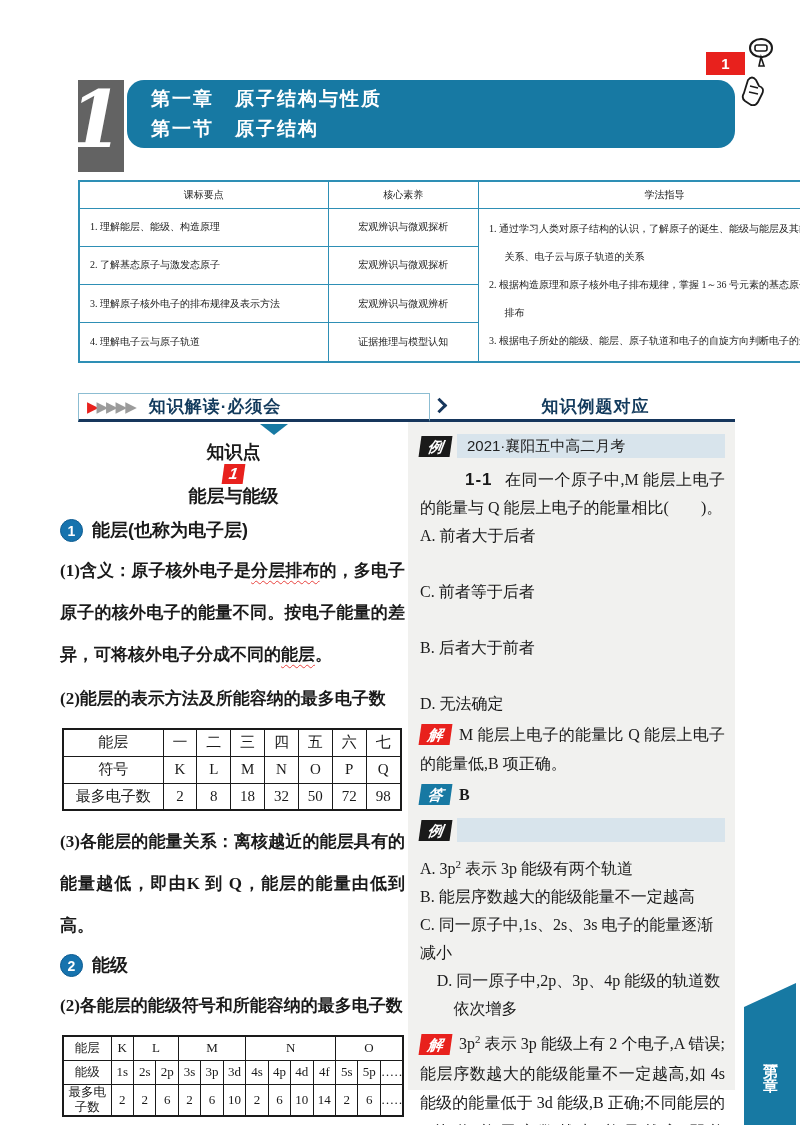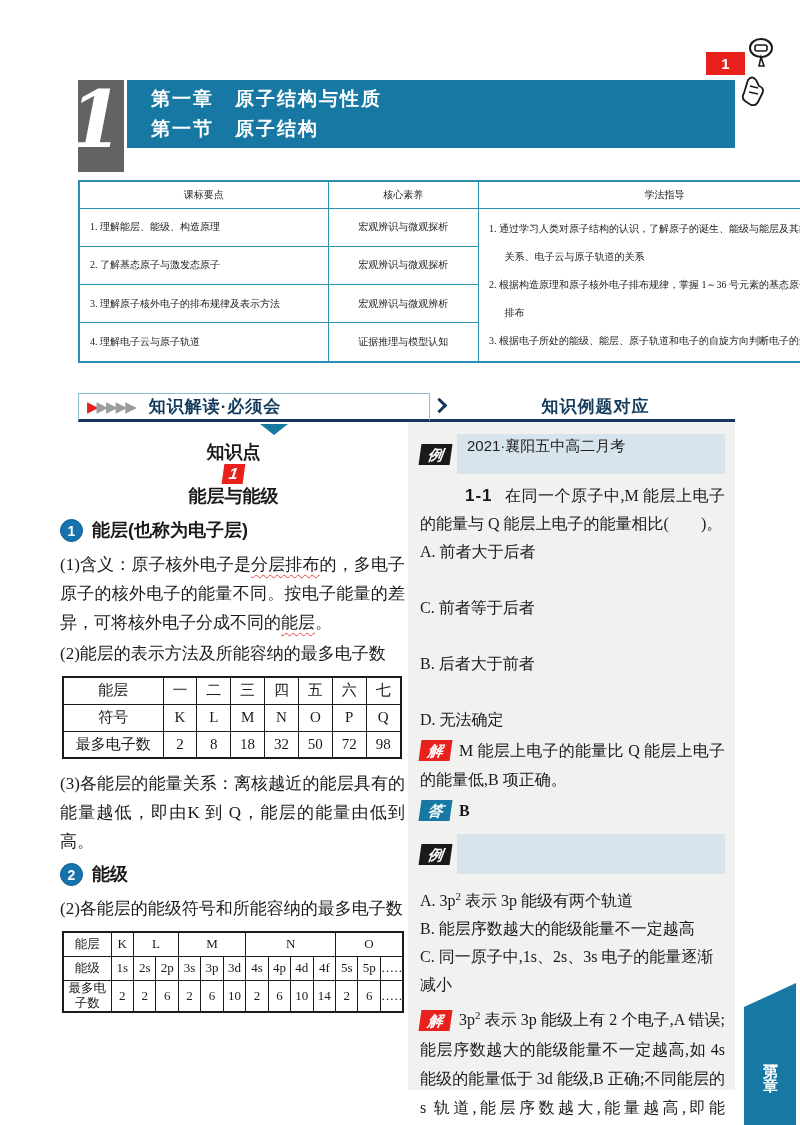--- a/index.html
+++ b/index.html
@@ -21,21 +21,21 @@
   .num-block {
     position:relative; width:46px; height:92px; background:#636363; flex:none; margin-right:3px;
   }
   .big-num {
     position:absolute; left:-10px; top:-6px; width:56px;
     font:bold italic 78px/92px "DejaVu Serif",serif; color:#ffffff; text-align:center;
   }
   .banner {
     flex:1; height:68px; background:#1779a3; color:#fff;
     padding:4px 0 0 24px;
-    font:bold 19px/30px "Liberation Sans",sans-serif; letter-spacing:2px;
+    font:bold 19px/30px "Liberation Sans",sans-serif; letter-spacing:2px;border-radius:17px;
   }
   
   .syllabus {
     position:absolute; left:78px; top:180px; width:774px;
     border-collapse:collapse; font-size:10px;
   }
   .syllabus th, .syllabus td { border:1px solid #2e8fb5; padding:3px 8px; }
   .syllabus { border:2px solid #2e8fb5; }
   .syllabus th { font-weight:normal; height:27px; text-align:center; }
   .syllabus td.pt { width:212px; line-height:26px; padding-left:10px; }
@@ -80,21 +80,21 @@
     font:bold italic 16px/20px "Liberation Sans",sans-serif;
     padding:0 6px; transform:skewX(-8deg);
   }
   .sub-head { display:flex; align-items:center; margin:6px 0 8px 0; }
   .circ {
     flex:none; width:23px; height:23px; border-radius:50%; background:#1673ae;
     color:#fff; text-align:center; font:bold 14px/23px "Liberation Sans",sans-serif;
     margin-right:9px; border:1px solid #0d5c92;
   }
   .sub-title { font:bold 18px "Liberation Sans",sans-serif; }
-  .para { line-height:29px; text-align:justify; margin-bottom:2px; }
+  .para { line-height:42px; text-align:justify; margin-bottom:2px;font-weight:bold; }
   .wavy {
     text-decoration:underline; text-decoration-style:wavy;
     text-decoration-color:#e8433f; text-decoration-thickness:1px; text-underline-offset:4px;
   }
   .var { font-style:italic; }
   .shell-table, .level-table {
     border-collapse:collapse; margin:8px 0 10px 2px; text-align:center;
   }
   .shell-table { width:340px; font-size:15px; border:2px solid #1a1a1a; }
   .shell-table td { border:1px solid #1a1a1a; height:27px; }
@@ -110,21 +110,21 @@
   }
   .ex-head { display:flex; align-items:center; margin-bottom:8px; }
   .tag {
     flex:none; color:#fff; font:bold italic 15px/21px "Liberation Sans",sans-serif;
     padding:0 8px; transform:skewX(-8deg); margin-right:6px;
   }
   .tag-black { background:#1a1a1a; }
   .tag-red { background:#e8211d; }
   .tag-teal { background:#1779a3; }
   .ex-src {
-    flex:1; background:#d8e4ec; height:40px;
+    flex:1; background:#d8e4ec; height:24px;
     font:15px/24px "Liberation Sans",sans-serif; padding-left:10px; color:#222;
   }
   .qline { line-height:28px; text-align:justify; }
   .qnum { font:bold 17px "Liberation Sans",sans-serif; letter-spacing:1px; margin-right:12px;margin-left:45px; }
   .opt-grid { display:flex; flex-wrap:wrap;gap:28px; }
   .opt-grid .o { line-height:28px; }
   .opt-grid .o:nth-child(odd) { width:56%; }
   .opt-grid .o:nth-child(even) { width:44%; }
   .opt { line-height:28px; }
   .opt-indent { padding-left:2.1em; text-indent:-1.05em; }
@@ -348,20 +348,21 @@
     <p class="ans"><span class="tag tag-teal">答</span><span>B</span></p>
 
     <div class="ex-head">
       <span class="tag tag-black">例</span>
       <span class="ex-src"></span>
     </div>
 
     <div class="opt"><span>A. 3p</span><sup>2</sup><span> 表示 3p 能级有两个轨道</span></div>
     <div class="opt">B. 能层序数越大的能级能量不一定越高</div>
     <div class="opt">C. 同一原子中,1s、2s、3s 电子的能量逐渐减小</div>
+    <div class="opt opt-indent">D. 同一原子中,2p、3p、4p 能级的轨道数依次增多</div>
     <p class="sol"><span class="tag tag-red">解</span><span>3p</span><sup>2</sup><span> 表示 3p 能级上有 2 个电子,A 错误;能层序数越大的能级能量不一定越高,如 4s 能级的能量低于 3d 能级,B 正确;不同能层的 s 轨道,能层序数越大,能量越高,即能量:1s&lt;2s&lt;3s,C 错误;p 能级上有 3 个原子轨道,D 错误。</span></p>
     <p class="ans"></p>
   </div>
 
   <div class="side-tab">
     <span>第一章</span>
   </div>
 
 </div>
 

